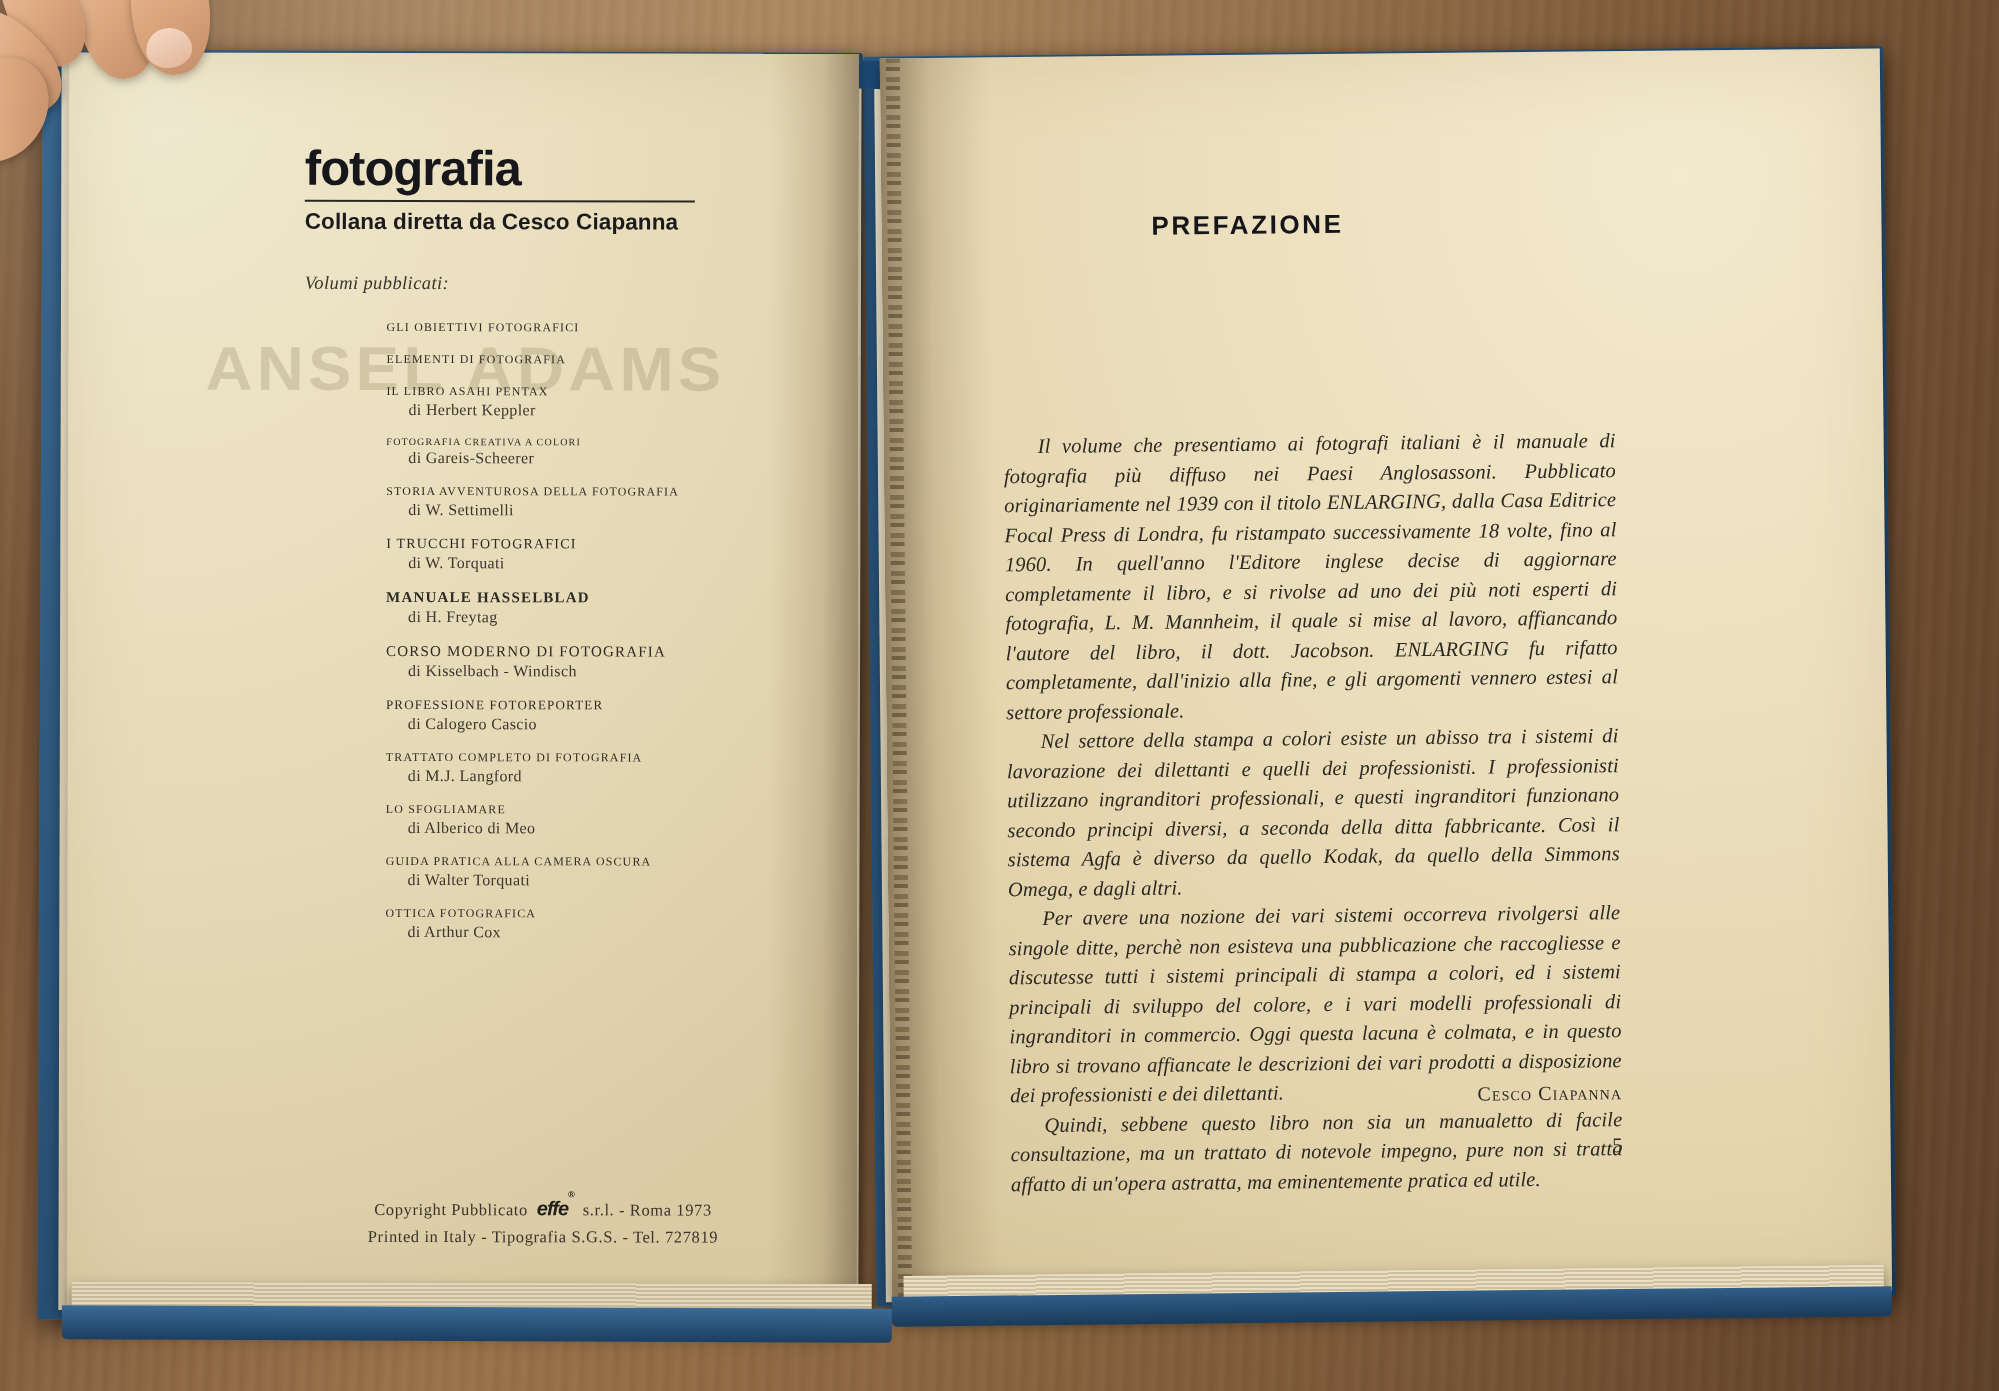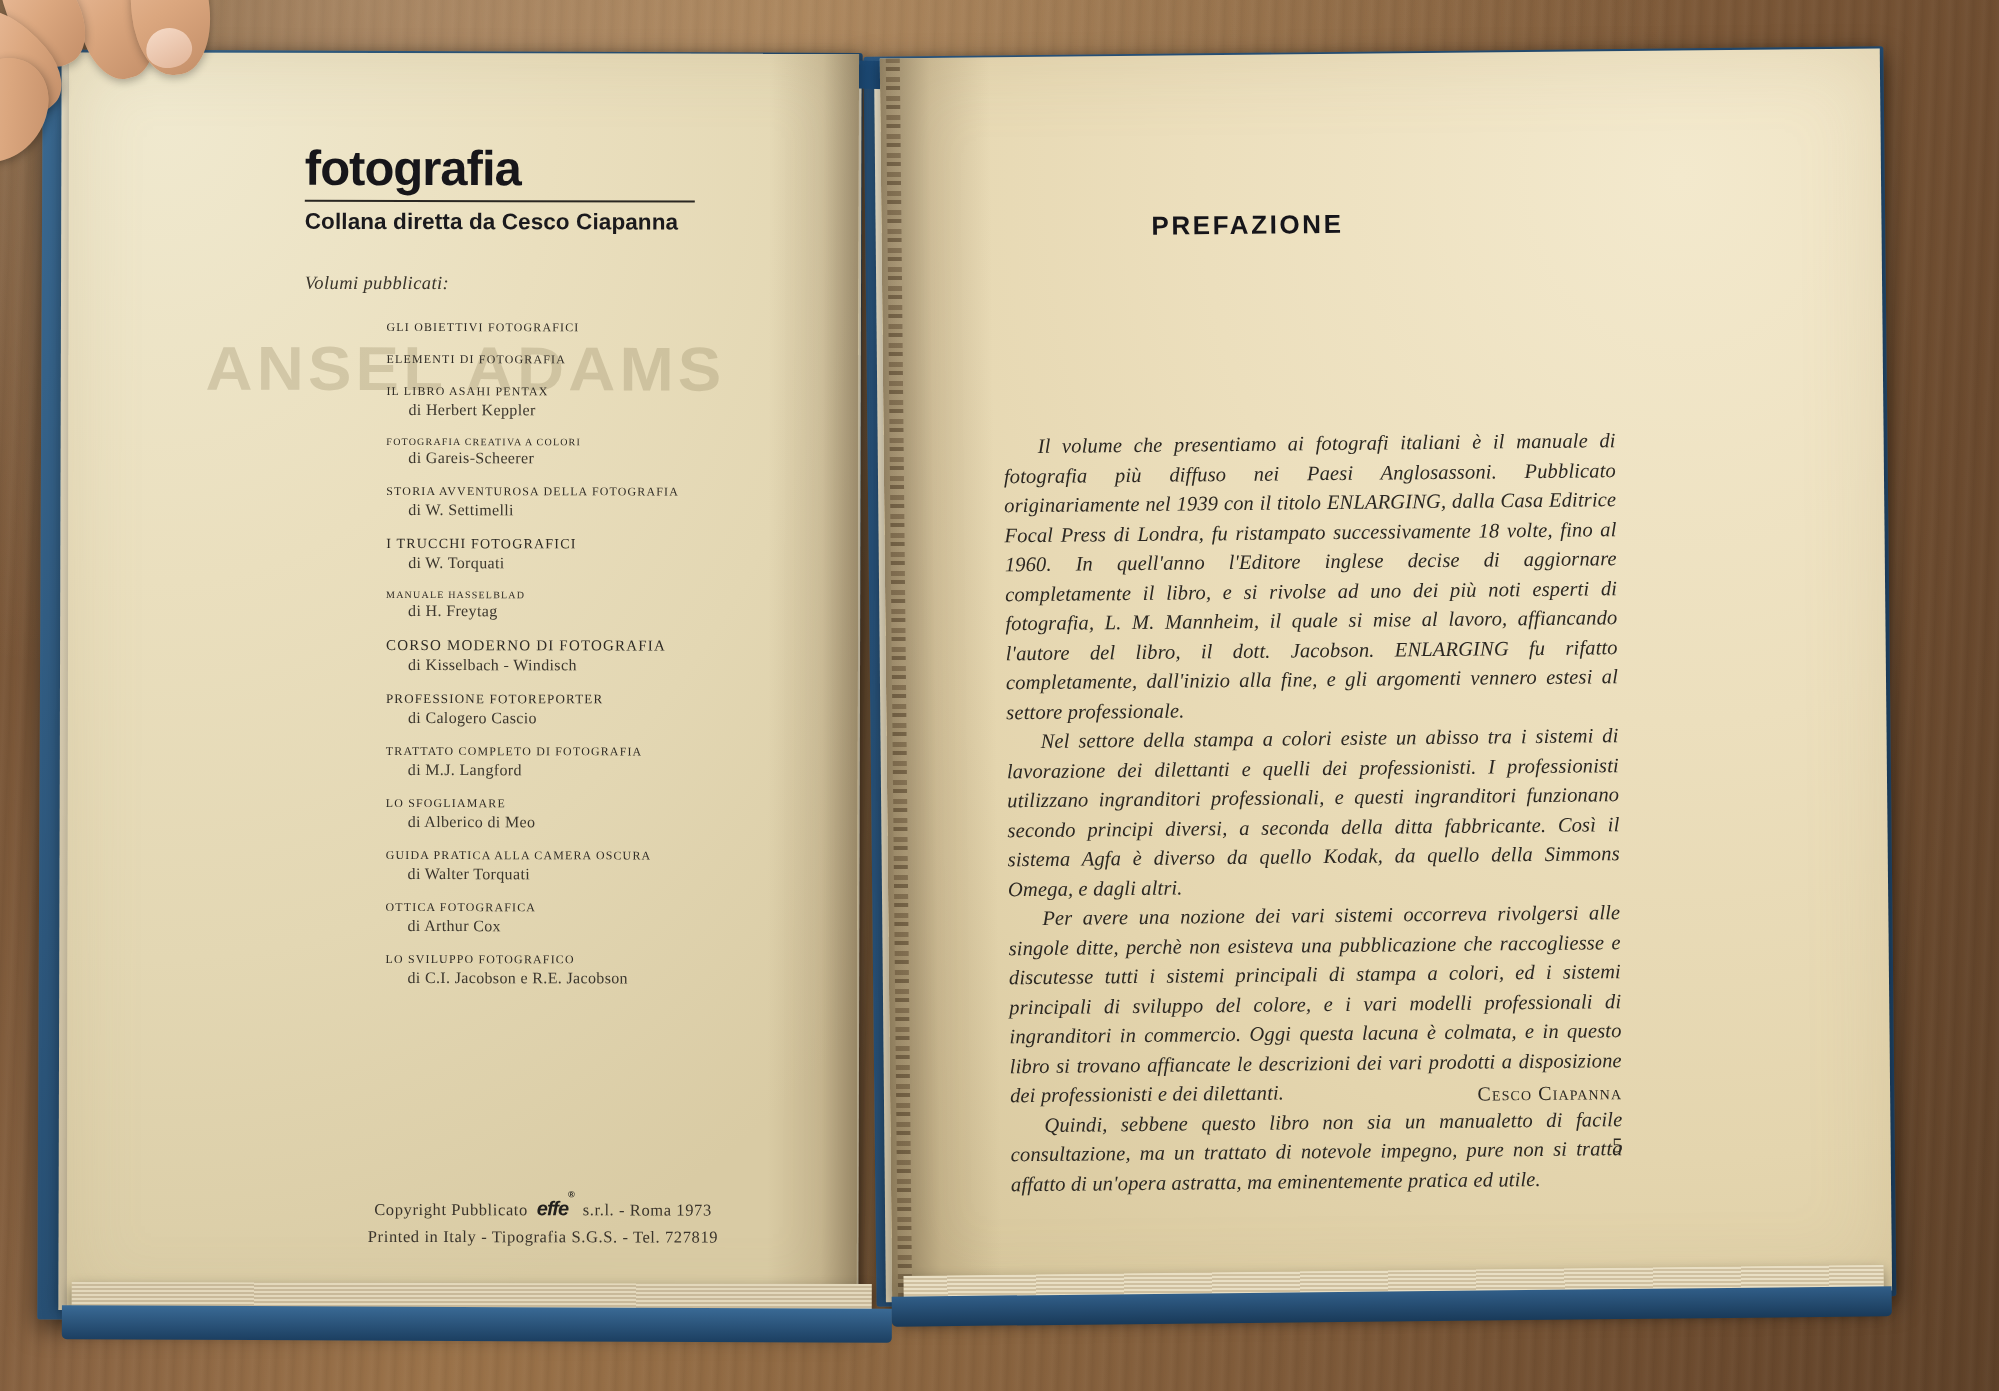--- a/index.html
+++ b/index.html
@@ -317,21 +317,21 @@
           </div>
           <div class="book-entry">
             <div class="book-title" style="font-size: 11.9px;">STORIA AVVENTUROSA DELLA FOTOGRAFIA</div>
             <div class="book-author">di W. Settimelli</div>
           </div>
           <div class="book-entry">
             <div class="book-title" style="font-size: 14px;">I TRUCCHI FOTOGRAFICI</div>
             <div class="book-author">di W. Torquati</div>
           </div>
           <div class="book-entry">
-            <div class="book-title" style="font-size: 10px;">MANUALE HASSELBLAD</div>
+            <div class="book-title" style="font-size: 15px; font-weight: bold;">MANUALE HASSELBLAD</div>
             <div class="book-author">di H. Freytag</div>
           </div>
           <div class="book-entry">
             <div class="book-title" style="font-size: 15px;">CORSO MODERNO DI FOTOGRAFIA</div>
             <div class="book-author">di Kisselbach - Windisch</div>
           </div>
           <div class="book-entry">
             <div class="book-title" style="font-size: 13px;">PROFESSIONE FOTOREPORTER</div>
             <div class="book-author">di Calogero Cascio</div>
           </div>
@@ -343,24 +343,20 @@
             <div class="book-title" style="font-size: 11.9px;">LO SFOGLIAMARE</div>
             <div class="book-author">di Alberico di Meo</div>
           </div>
           <div class="book-entry">
             <div class="book-title" style="font-size: 11.9px;">GUIDA PRATICA ALLA CAMERA OSCURA</div>
             <div class="book-author">di Walter Torquati</div>
           </div>
           <div class="book-entry">
             <div class="book-title" style="font-size: 11.9px;">OTTICA FOTOGRAFICA</div>
             <div class="book-author">di Arthur Cox</div>
-          </div>
-          <div class="book-entry">
-            <div class="book-title" style="font-size: 11.9px;">LO SVILUPPO FOTOGRAFICO</div>
-            <div class="book-author">di C.I. Jacobson e R.E. Jacobson</div>
           </div>
         </div>
     </div>
 
     <div id="copyrightBlock">
       <div id="copyLine1">
         <span>Copyright Pubblicato</span>
         <span class="effe-logo"><span>effe</span><sup>®</sup></span>
         <span>s.r.l. - Roma 1973</span>
       </div>

